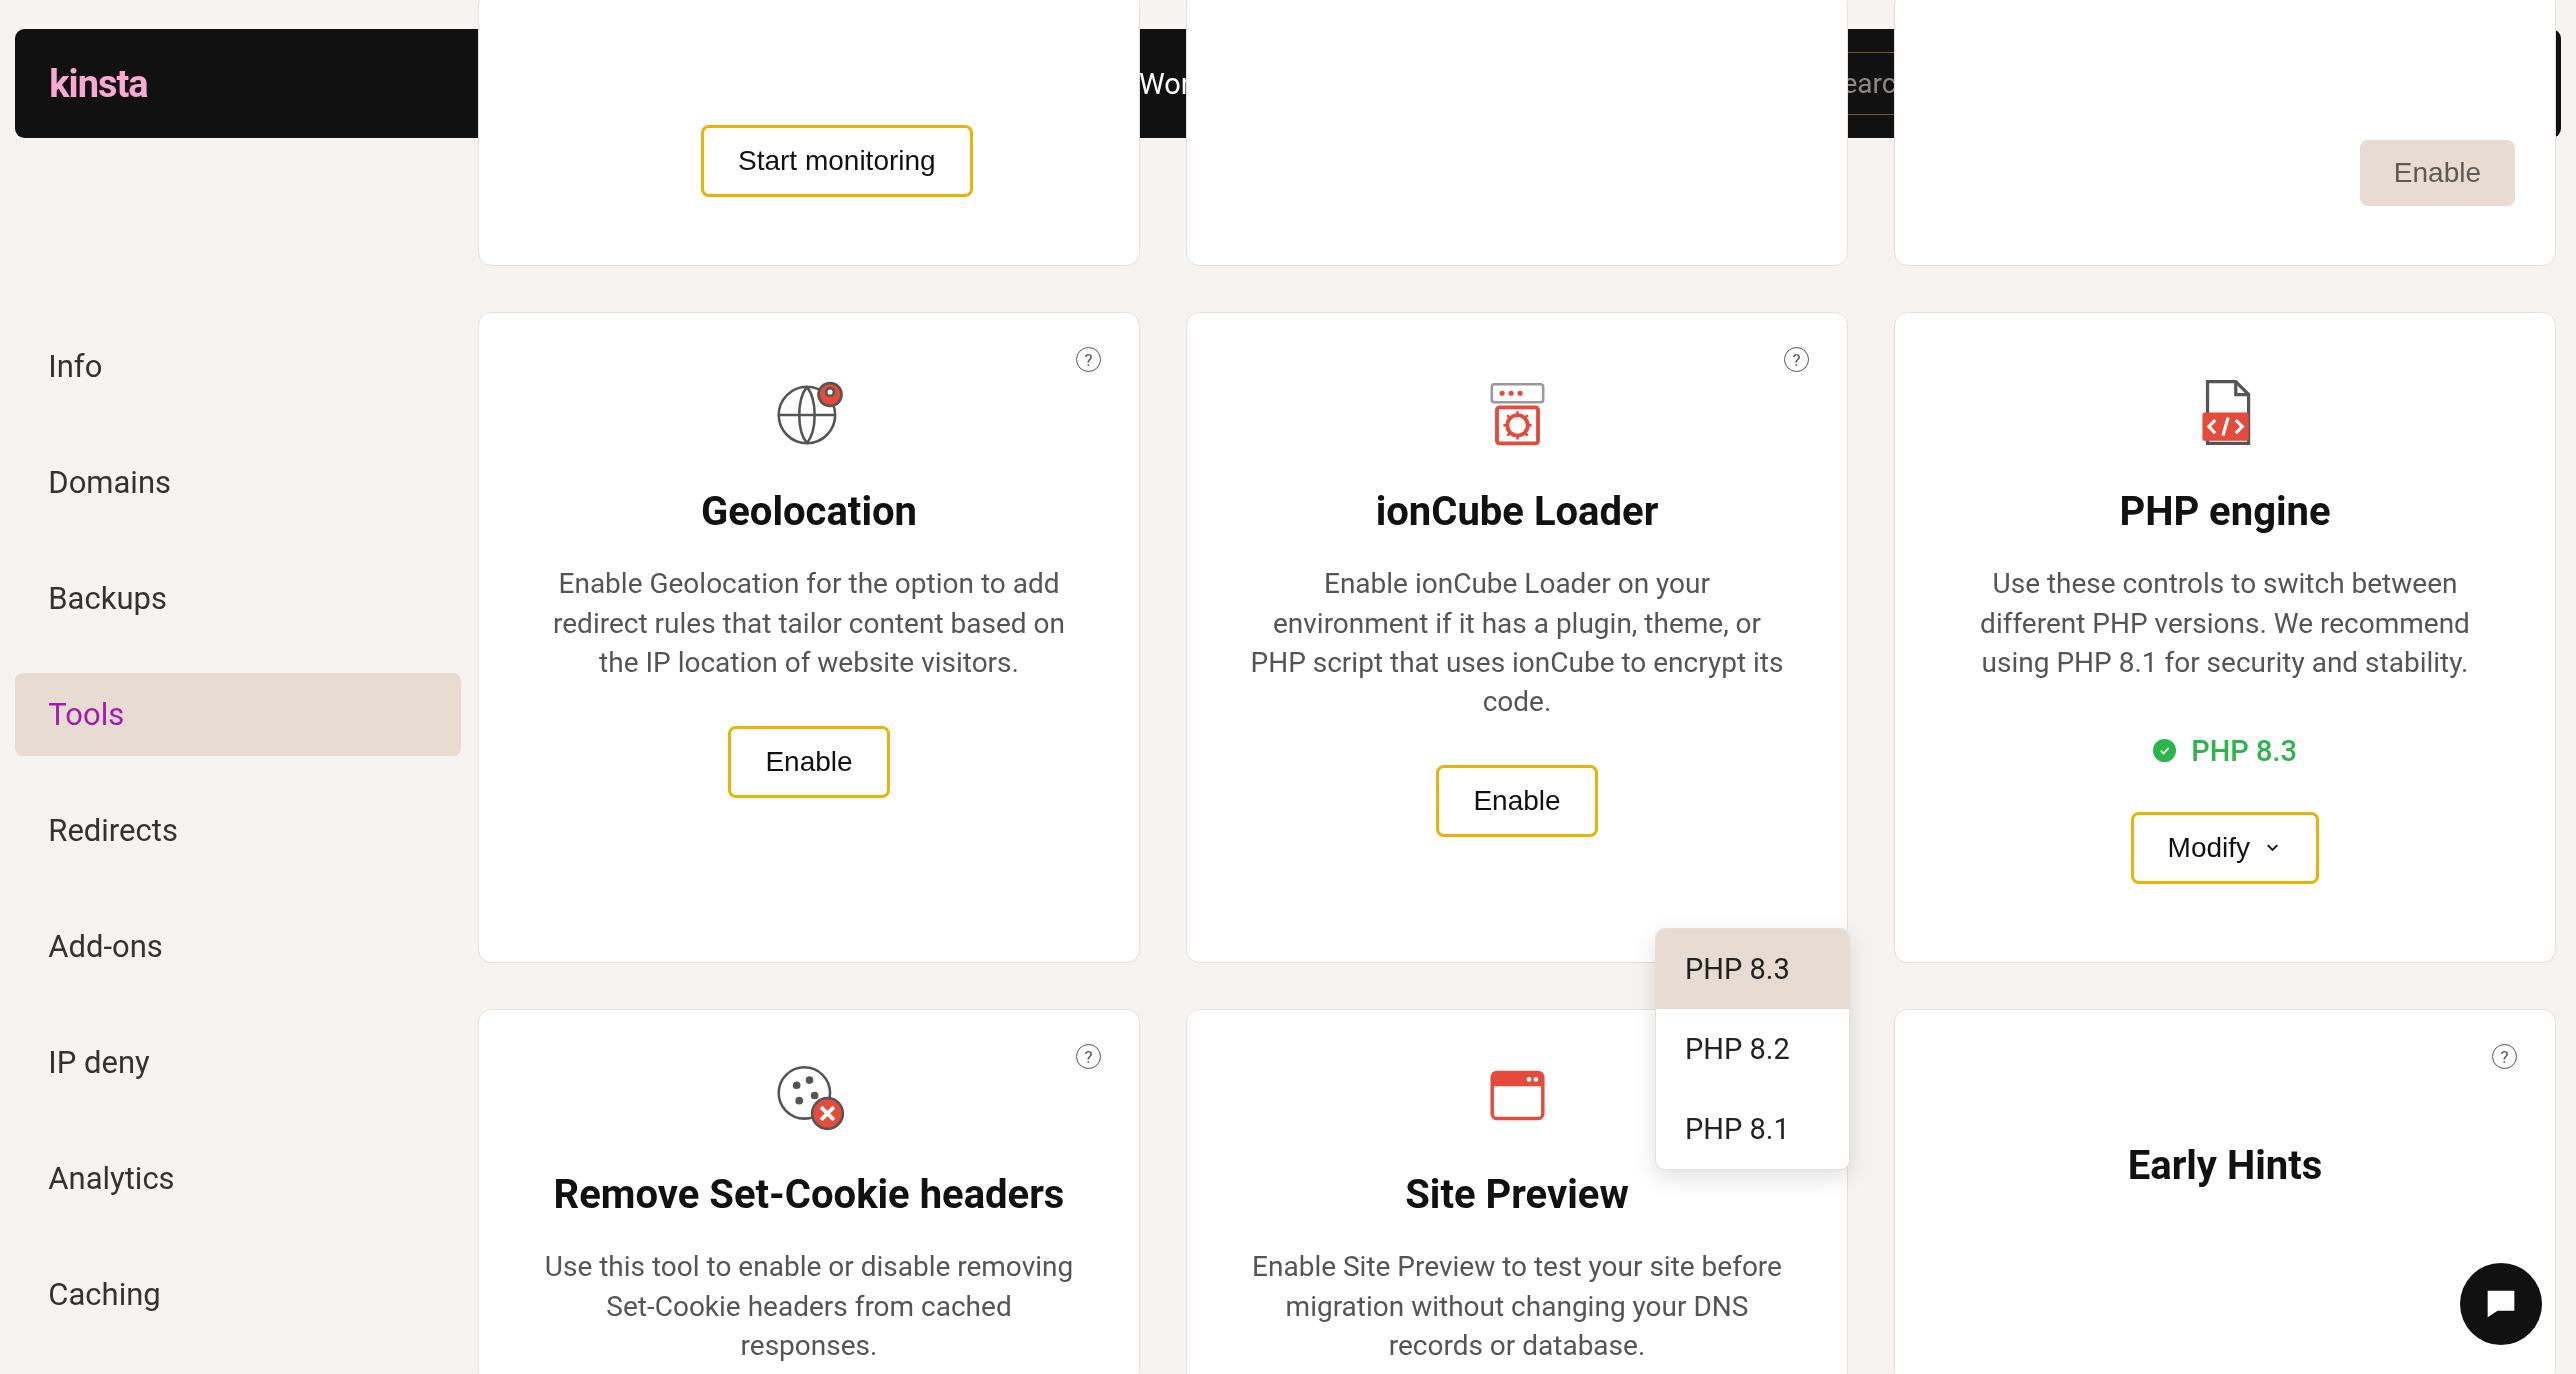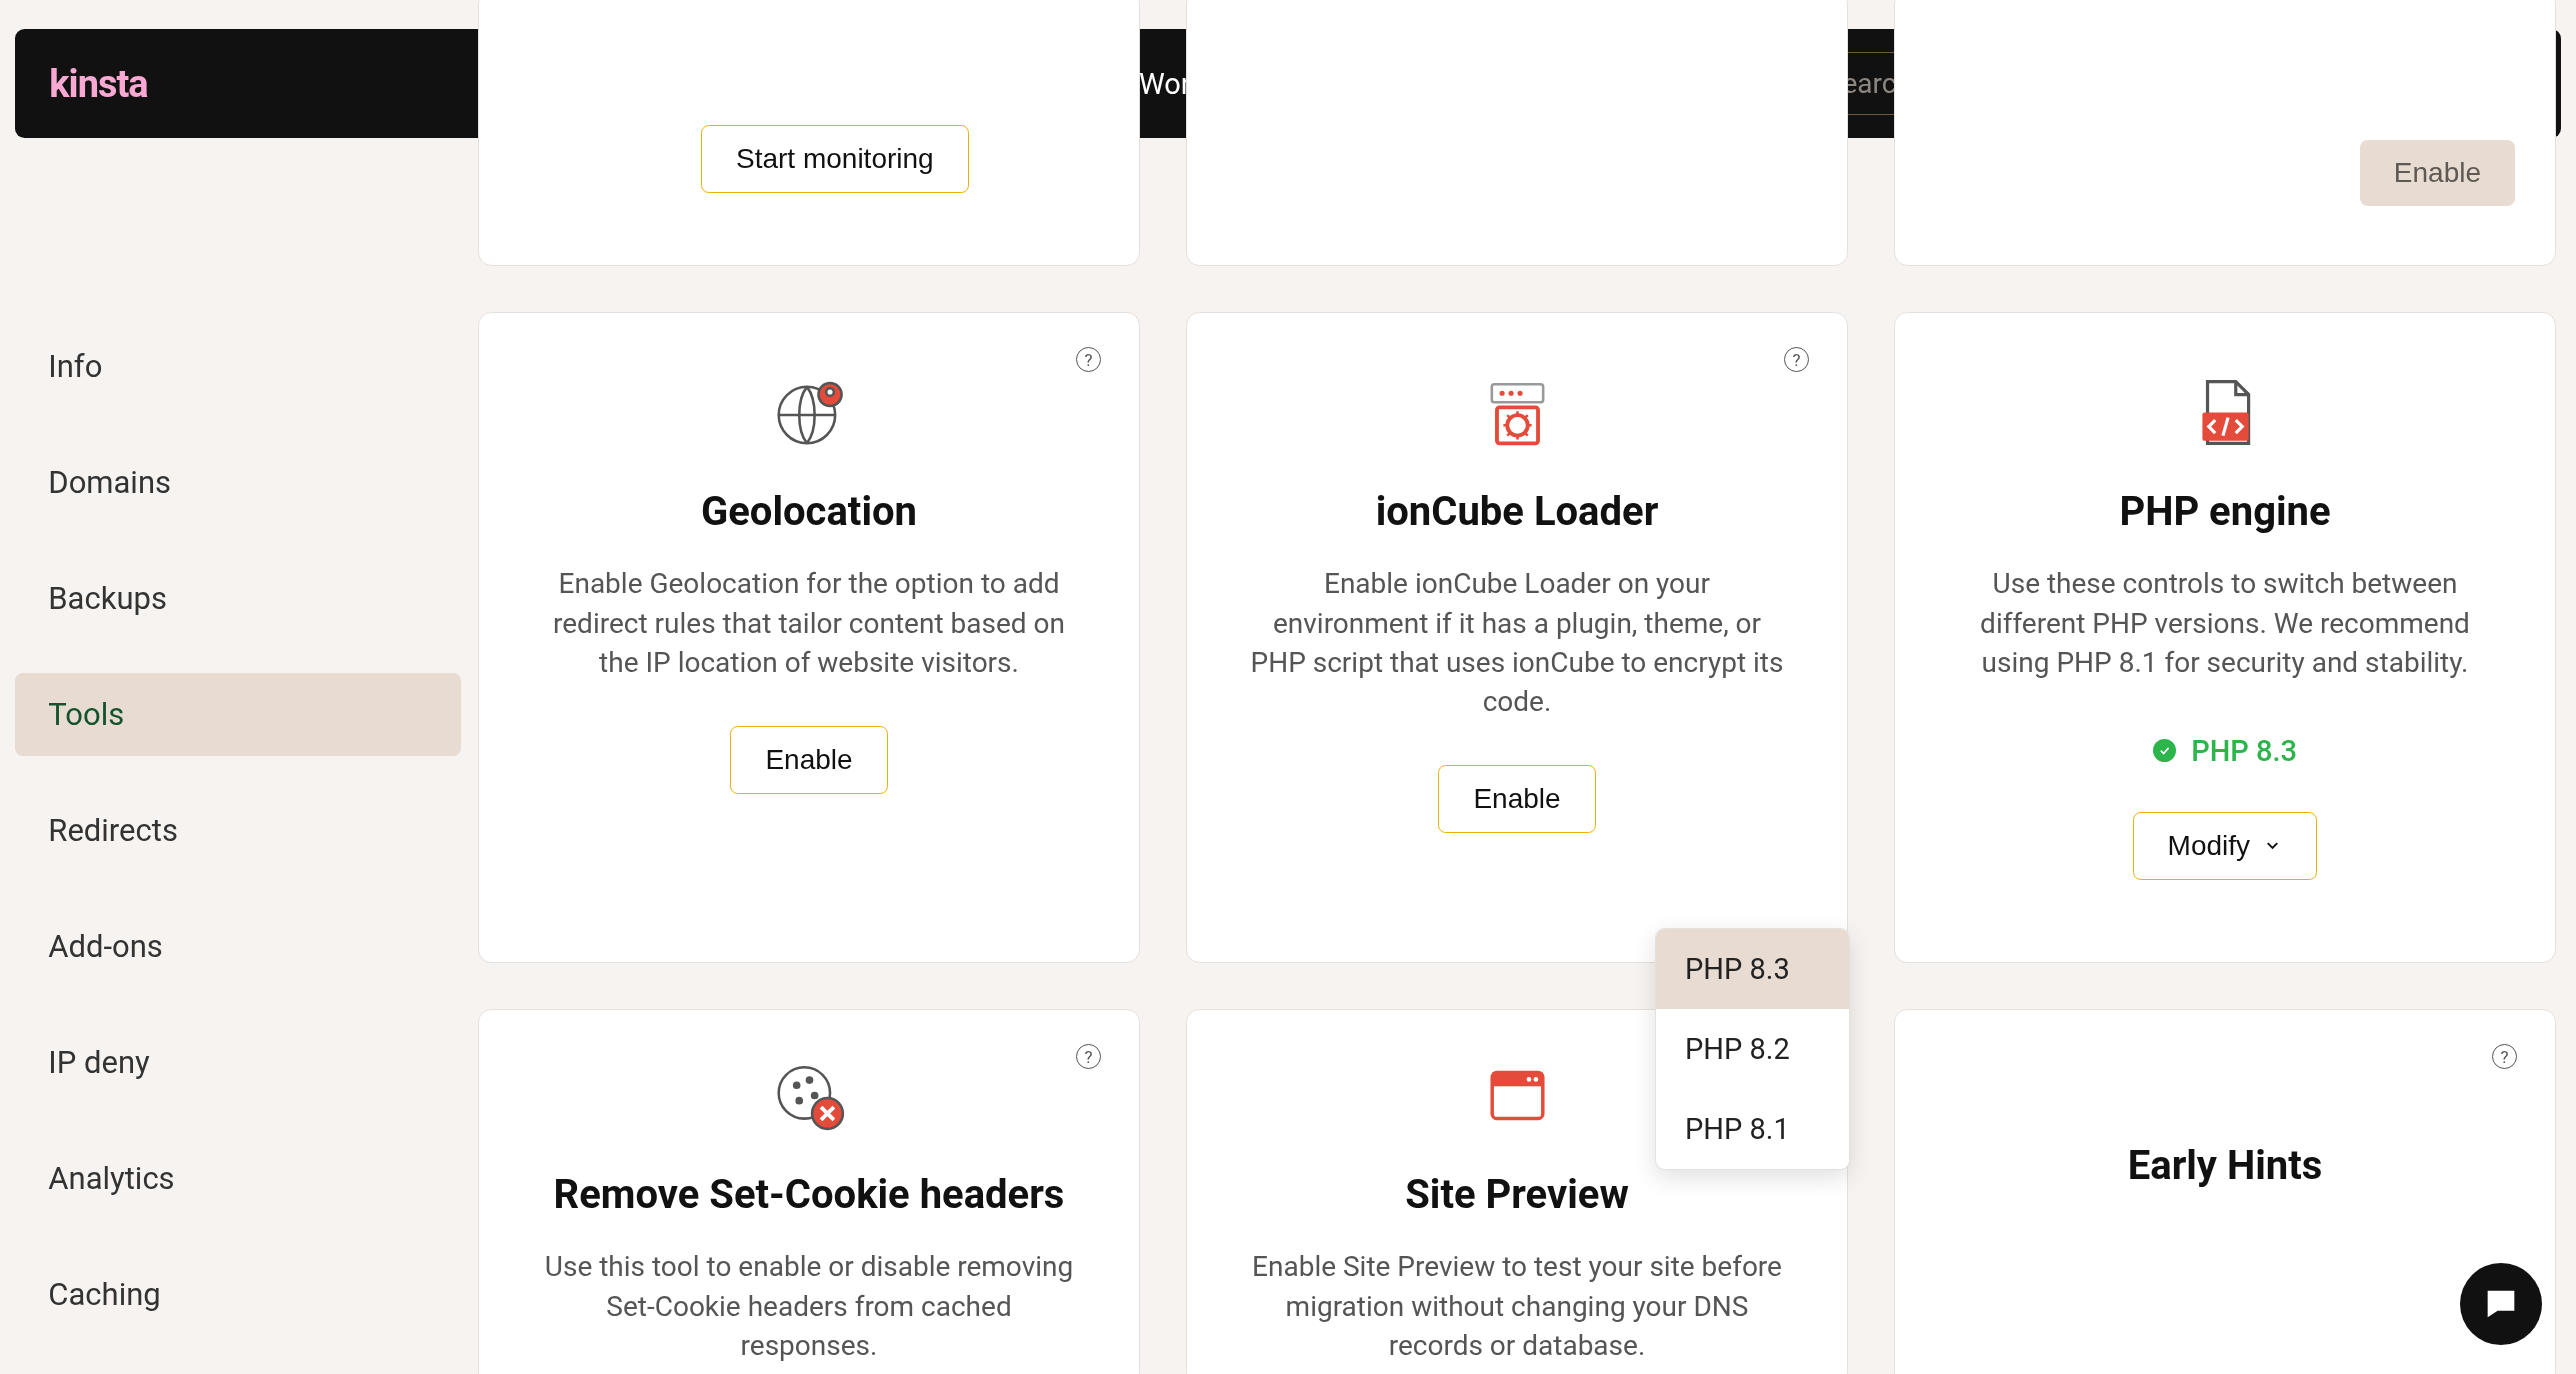--- a/index.html
+++ b/index.html
@@ -50,41 +50,41 @@
 .notif-dot { position: absolute; top: 1.9px; right: 5.7px; width: 11.5px; height: 11.5px; background: #e44b3a; border-radius: 50%; }
 .user-block { display: flex; align-items: center; gap: 21px; margin-left: 33px; }
 .avatar { width: 46px; height: 46px; border-radius: 50%; background: #d9c3b3; position: relative; }
 .avatar-badge { position: absolute; bottom: -1.9px; right: -3.8px; width: 17px; height: 17px; background: #e44b3a; border-radius: 50%; border: 1.9px solid #121111; }
 .username { font-size: 29px; color: #fff; }
 .chev-down { width: 23px; height: 23px; stroke: #fff; fill: none; stroke-width: 2.5; }
 
 
 .sidebar { position: absolute; top: 325px; left: 15.3px; width: 446px; }
 .sidebar-item { padding: 23px 33px; font-size: 31px; color: #333; border-radius: 7.7px; cursor: pointer; margin-bottom: 33px; }
-.sidebar-item.active { background: #e8dcd2; color: #14532d; }
+.sidebar-item.active { background: #e8dcd2; color: #a21caf; }
 .check-badge { width: 23px; height: 23px; background: #2bb54a; border-radius: 50%; display: inline-flex; align-items: center; justify-content: center; }
 .check-badge svg { width: 13.4px; height: 13.4px; stroke: #fff; stroke-width: 3; fill: none; }
 
 
 .content {
   position: absolute;
   top: -9.6px; left: 478px; right: 19px;
   display: grid;
   grid-template-columns: repeat(3, 662px);
   gap: 46px;
   justify-content: start;
 }
 .card-partial { height: 276px; background: #fff; border: 1px solid #e5e0db; border-radius: 13.4px; position: relative; overflow: hidden; }
 .card { background: #fff; border: 1px solid #e5e0db; border-radius: 13.4px; position: relative; padding: 56px 42px 56px; text-align: center; }
 .card.h680 { height: 651px; }
 .help-ic { position: absolute; top: 34px; right: 38px; width: 25px; height: 25px; border: 1.9px solid #555; border-radius: 50%; display: flex; align-items: center; justify-content: center; font-size: 17px; color: #555; cursor: pointer; }
 .card-icon-wrap { width: 86px; height: 86px; margin: 0 auto 33px; display: flex; align-items: center; justify-content: center; }
 .card-title { font-size: 40px; font-weight: 700; color: #111; margin-bottom: 29px; }
 .card-desc { font-size: 28px; line-height: 1.4; color: #555; max-width: 536px; margin: 0 auto; }
-.btn { display: inline-flex; align-items: center; gap: 13.4px; border: 1px solid #eab308; background: #fff; border-radius: 7.7px; padding: 17px 34px; font-size: 28px; color: #111; cursor: pointer; margin-top: 44px; }
+.btn { display: inline-flex; align-items: center; gap: 13.4px; border: 3px solid #eab308; background: #fff; border-radius: 7.7px; padding: 17px 34px; font-size: 28px; color: #111; cursor: pointer; margin-top: 44px; }
 .btn-disabled { background: #e8dcd2; border: none; color: #5e5953; cursor: default; }
 .status-line { display: flex; align-items: center; justify-content: center; gap: 15.3px; margin-top: 52px; font-size: 29px; color: #2bb54a; font-weight: 500; }
 
 
 .dropdown-pop {
   position: absolute;
   top: 928px; left: 1655px;
   width: 195px;
   background: #fff;
   border: 1px solid #e5e0db;

